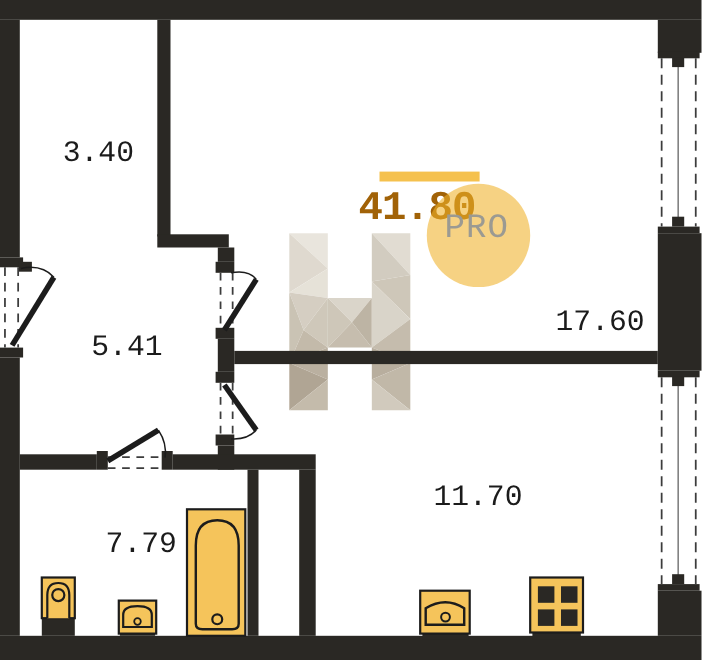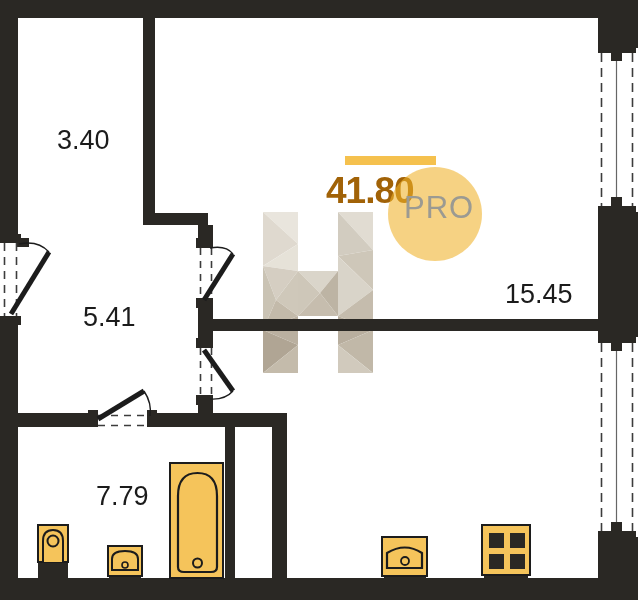--- a/index.html
+++ b/index.html
@@ -1,18 +1,18 @@
 <!DOCTYPE html>
 <html style="--wall: #2A2824; --ink: #1B1B1B; --accent: #F5C14E; --circle: #F0B129; --gray: #9B9A92; --fixture: #F5C45B; --outline: #1C1C1C;"><head>
 <meta charset="utf-8">
 <style>
   html,body{margin:0;padding:0;background:#ffffff;}
   .plan{
     position:relative;width:638px;height:600px;background:#ffffff;overflow:hidden;
-    font-family:Liberation Sans, sans-serif;
+    font-family:Liberation Mono, monospace;
   }
   .wall{position:absolute;background:var(--wall,#2A2824);}
   .layer{position:absolute;left:0;top:0;width:638px;height:600px;}
   .room-label{
     position:absolute;color:var(--ink,#1b1b1b);font-size:27px;line-height:1;
     letter-spacing:0px;white-space:nowrap;
   }
   .total-label{
     position:absolute;left:326px;top:172px;font-size:37px;font-weight:800;
     color:#a16207;line-height:1;letter-spacing:-1px;z-index:7;
@@ -190,21 +190,22 @@
       <rect x="510" y="533" width="15" height="15" fill="#2A2824"></rect>
       <rect x="489" y="554" width="15" height="15" fill="#2A2824"></rect>
       <rect x="510" y="554" width="15" height="15" fill="#2A2824"></rect>
     </g>
   </svg>
 
   <div class="layer labels">
     <div class="room-label" style="left:57px;top:127px">3.40</div>
     <div class="room-label" style="left:83px;top:304px">5.41</div>
     <div class="room-label" style="left:96px;top:483px">7.79</div>
-    <div class="room-label" style="left:505px;top:281px">15.45</div>
+    <div class="room-label" style="left:505px;top:281px">17.60</div>
+    <div class="room-label" style="left:394px;top:440px">11.70</div>
   </div>
 
   <div class="accent-bar"></div>
   <div class="total-label">41.80</div>
   <div class="logo-circle"></div>
   <div class="logo-pro">PRO</div>
 
 </div>
 
 </body></html>

